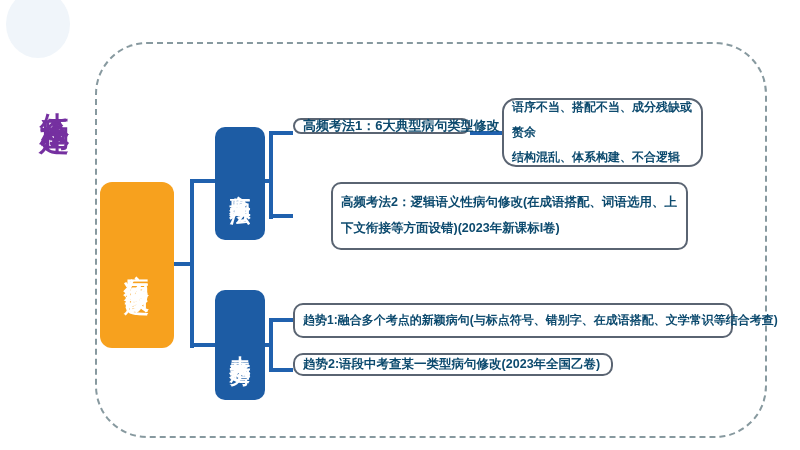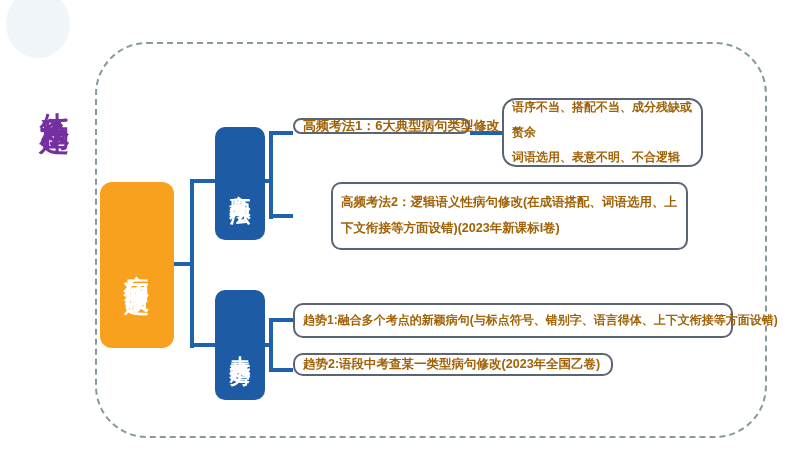--- a/index.html
+++ b/index.html
@@ -40,21 +40,21 @@
   }
   .level1-node .vlabel{
     writing-mode:vertical-rl;text-orientation:upright;
     color:#ffffff;font-weight:bold;font-size:21px;line-height:50px;
     letter-spacing:3px;
   }
   .node-top{left:215px;top:127px;height:113px;}
   .node-bottom{left:215px;top:290px;height:110px;}
   .leaf-box{
     position:absolute;background:#ffffff;border:2px solid #5a6472;
-    border-radius:10px;color:#a16207;font-weight:bold;
+    border-radius:10px;color:#0c4a6e;font-weight:bold;
     display:flex;flex-direction:column;justify-content:center;
     box-sizing:border-box;padding:2px 8px;line-height:1.55;
   }
   .leaf-kaofa1{left:293px;top:118px;width:177px;height:16px;font-size:13px;white-space:nowrap;}
   .leaf-detail{left:502px;top:98px;width:201px;height:69px;font-size:12px;border-radius:14px;line-height:2.1;}
   .leaf-kaofa2{left:293px;top:182px;width:357px;height:68px;font-size:12.5px;line-height:2.05;margin-left:38px;}
   .leaf-trend1{left:293px;top:303px;width:440px;height:35px;font-size:12px;white-space:nowrap;}
   .leaf-trend2{left:293px;top:353px;width:320px;height:23px;font-size:12.5px;white-space:nowrap;}
 </style>
 </head>
@@ -94,28 +94,28 @@
   <div class="level1-node node-bottom">
     <span class="vlabel">未来趋势</span>
   </div>
 
   <div class="leaf-box leaf-kaofa1">
     <span>高频考法1：6大典型病句类型修改</span>
   </div>
 
   <div class="leaf-box leaf-detail">
     <span>语序不当、搭配不当、成分残缺或赘余</span>
-    <span>词语选用、表意不明、不合逻辑</span>
+    <span>结构混乱、体系构建、不合逻辑</span>
   </div>
 
   <div class="leaf-box leaf-kaofa2">
     <span>高频考法2：逻辑语义性病句修改(在成语搭配、词语选用、上下文衔接等方面设错)(2023年新课标I卷)</span>
   </div>
 
   <div class="leaf-box leaf-trend1">
-    <span>趋势1:融合多个考点的新颖病句(与标点符号、错别字、语言得体、上下文衔接等方面设错)</span>
+    <span>趋势1:融合多个考点的新颖病句(与标点符号、错别字、在成语搭配、文学常识等结合考查)</span>
   </div>
 
   <div class="leaf-box leaf-trend2">
     <span>趋势2:语段中考查某一类型病句修改(2023年全国乙卷)</span>
   </div>
 
 </div>
 
 </body></html>

